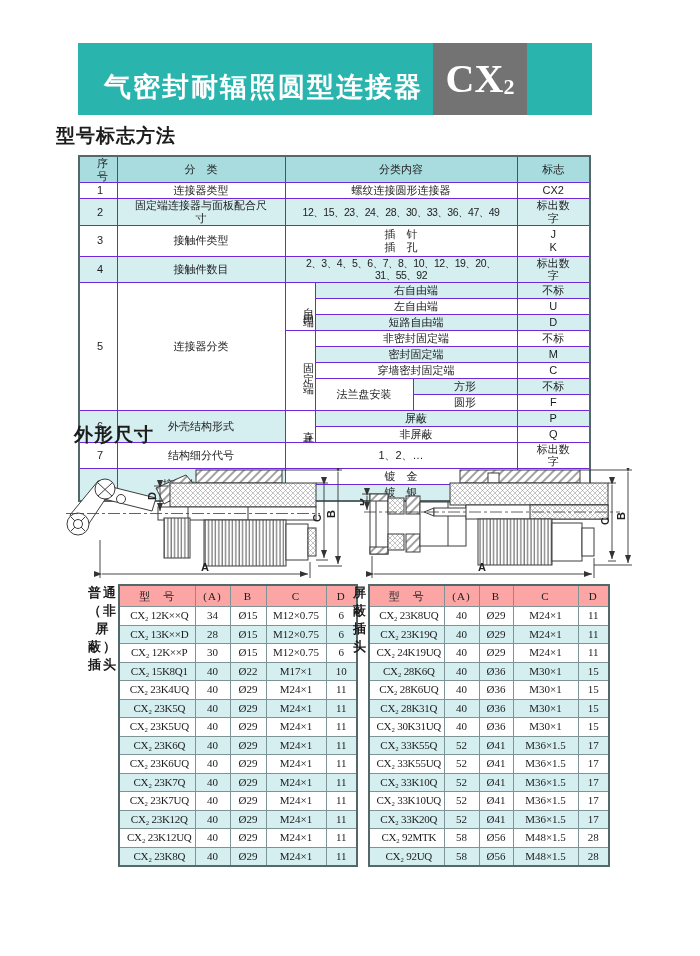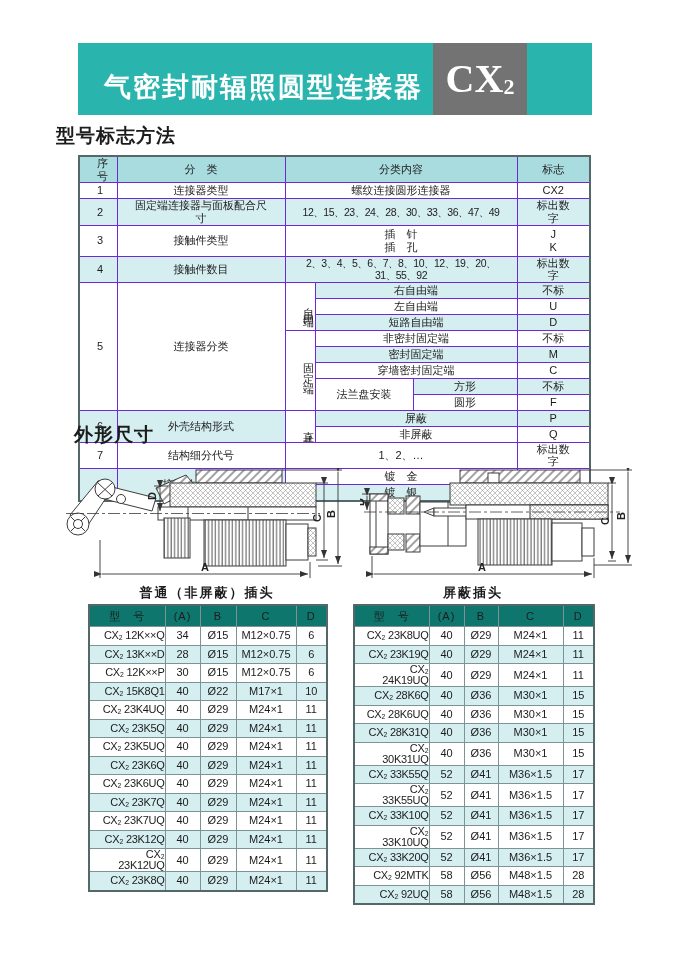--- a/index.html
+++ b/index.html
@@ -33,27 +33,27 @@
   .ls8{letter-spacing:10px;}
 
   
   .drawwrap{position:absolute;left:58px;top:468px;width:594px;height:116px;
             display:flex;justify-content:space-between;}
   svg{display:block;}
   .dim-label{font-family:"Liberation Sans","DejaVu Sans",sans-serif;font-size:11px;font-weight:bold;fill:#222;}
 
   
   .bottom{position:absolute;left:88px;top:584px;display:flex;gap:27px;}
-  .block{display:flex;flex-direction:column;}
+  .block{display:flex;flex-direction:row;font-family:Liberation Serif, serif;}
   .caption{text-align:center;font-size:13px;font-weight:bold;height:20px;letter-spacing:2px;}
   .pt{table-layout:fixed;font-size:11px;text-align:center;border:2px solid #54686a;}
   .pt th,.pt td{border:1px solid #7e9396;padding:0;height:17.5px;line-height:1;overflow:hidden;}
-  .pt thead th{background:#0f766e;height:20px;font-weight:normal;letter-spacing:1px;}
+  .pt thead th{background:#fca5a5;height:20px;font-weight:normal;letter-spacing:1px;}
   .pt tbody tr:nth-of-type(even) td{background:#d5eef0;}
-  .pt .model{text-align:right;padding-left:11px;letter-spacing:-0.3px;}
+  .pt .model{text-align:center;padding-left:4px;letter-spacing:-0.3px;}
 </style>
 </head>
 <body>
 
 <div class="page">
 
   <div class="banner">
     <div class="banner-title">气密封耐辐照圆型连接器</div>
     <div class="code-box">
       <span class="cx">CX</span>

